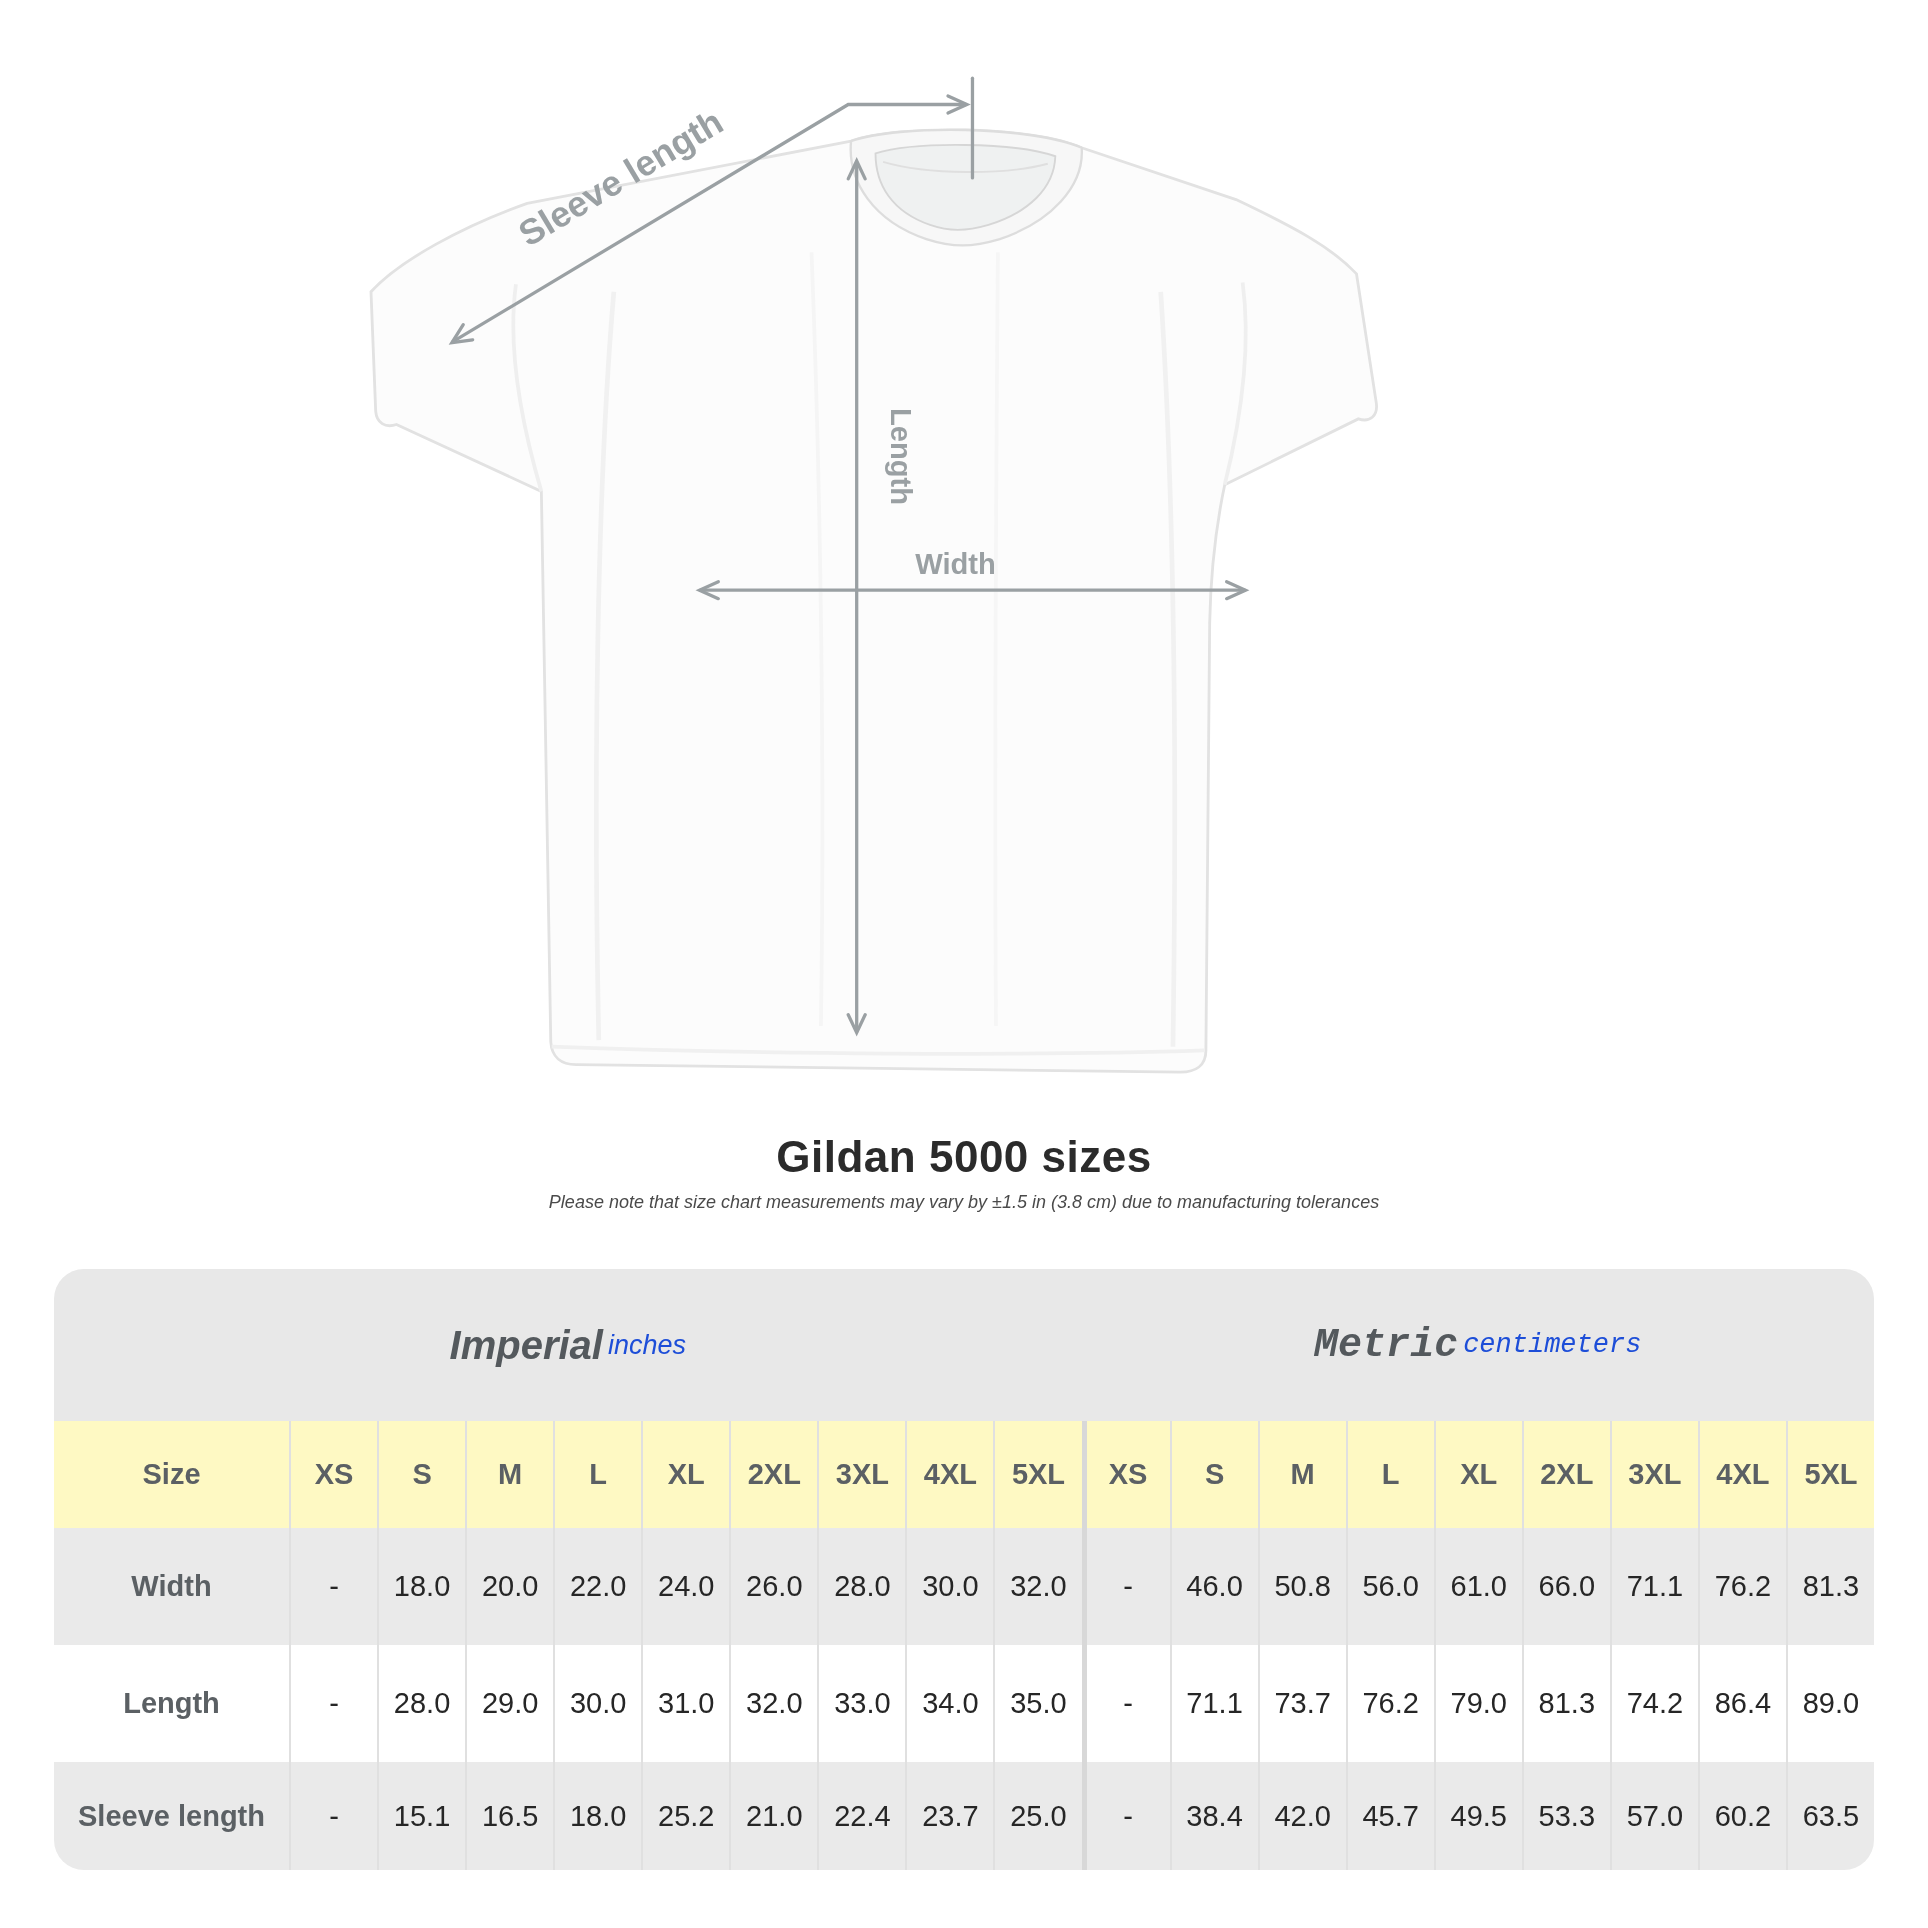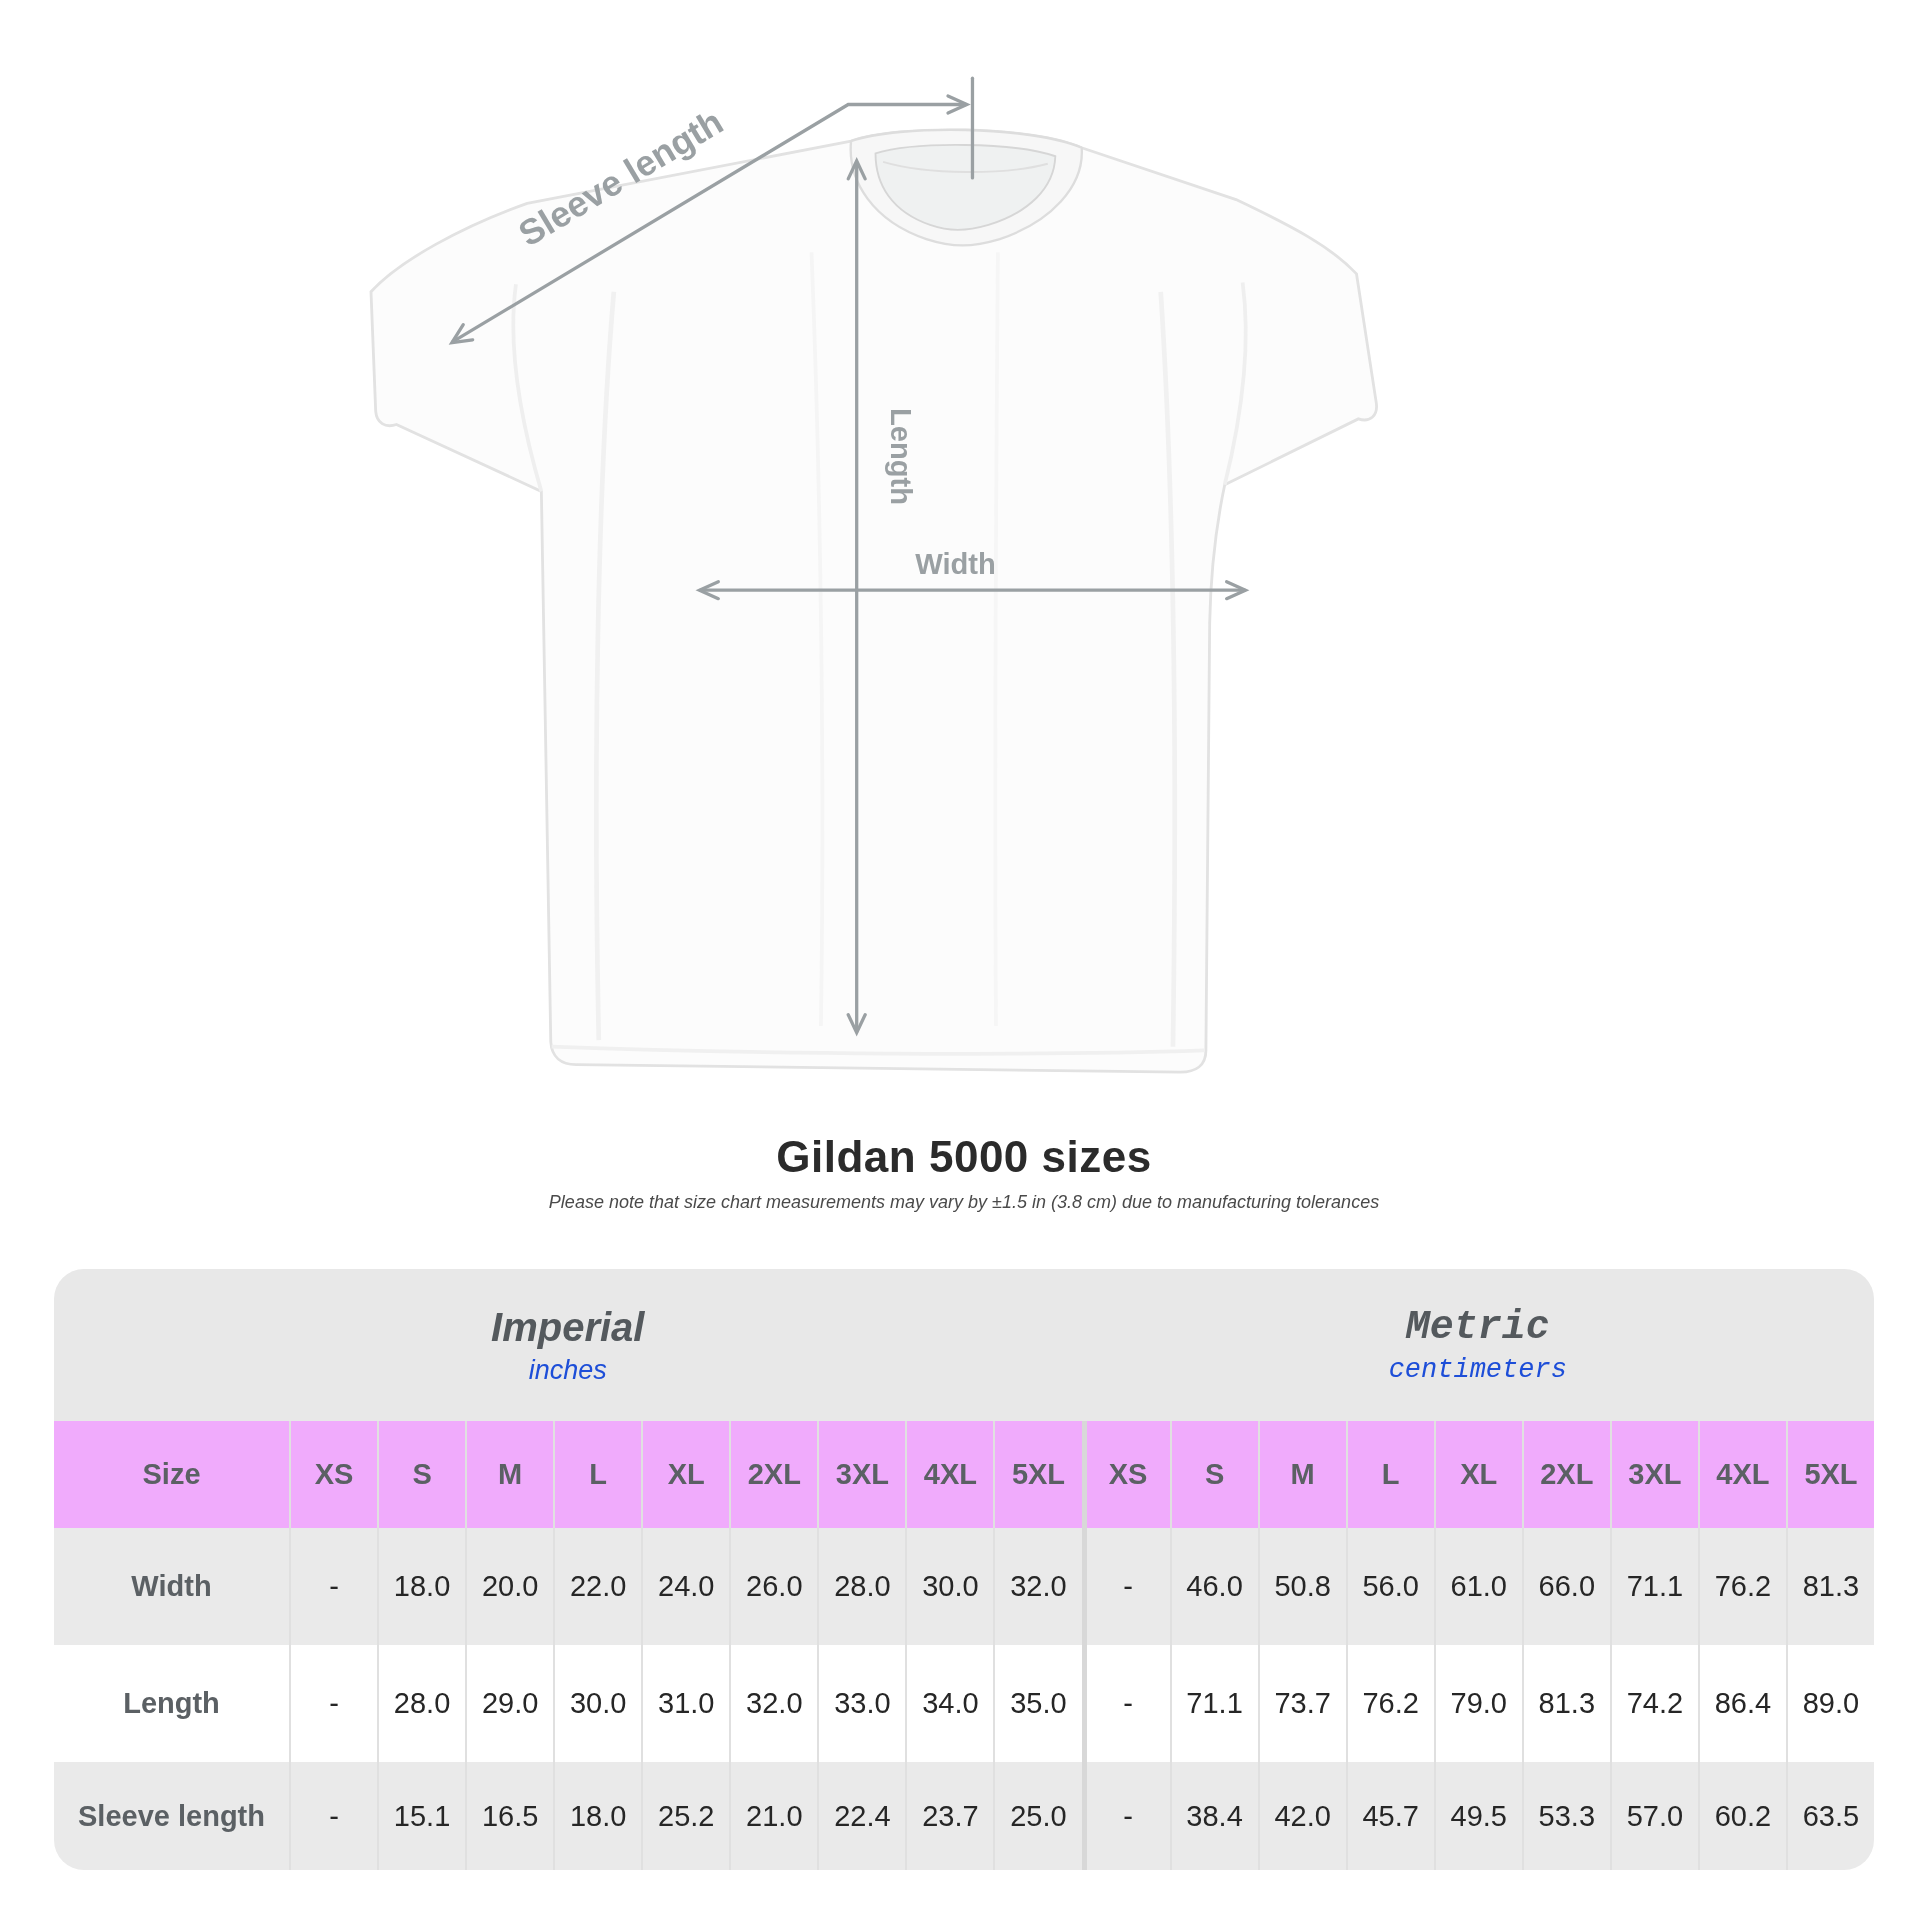--- a/index.html
+++ b/index.html
@@ -8,26 +8,26 @@
   .diagram{position:absolute;left:0;top:0;}
   .anno-label{font-family:"Liberation Sans",sans-serif;font-weight:700;fill:#9aa0a3;}
   .page-title{position:absolute;left:0;top:1132px;width:100%;text-align:center;
               font-size:44px;font-weight:700;color:#2b2b2b;letter-spacing:0.5px;}
   .page-subtitle{position:absolute;left:0;top:1192px;width:100%;text-align:center;
               font-size:18px;font-style:italic;color:#4a4a4a;}
   .size-table{position:absolute;left:54px;top:1269px;width:1820px;border-radius:30px;
               overflow:hidden;}
   .trow{display:grid;grid-template-columns:235px repeat(18,1fr);}
   .trow.band{height:152px;background:#e8e8e8;}
-  .trow.sizes{height:107px;background:#f0abfc;}
+  .trow.sizes{height:107px;background:#fef9c3;}
   .trow.data{height:117px;background:#ffffff;}
   .trow.data.shade{background:#eaeaea;}
   .trow.data.last{height:108px;}
   .cell{display:flex;align-items:center;justify-content:center;box-sizing:border-box;}
-  .band-cell{flex-direction:column;gap:5px;}
+  .band-cell{flex-direction:row;gap:5px;}
   .band-cell.imperial{grid-column:1/11;}
   .band-cell.metric{grid-column:11/20;font-family:Liberation Mono, monospace;}
   .sec-name{font-size:40px;font-weight:700;font-style:italic;color:#54595d;}
   .sec-unit{font-size:27px;font-style:italic;color:#1d4ed8;}
   .rowlabel{font-weight:700;font-size:29px;color:#5b6064;}
   .val{font-size:29px;color:#262626;border-left:2.8px solid #e0e0e0;}
   .sizes .val{font-weight:700;color:#5b6064;}
   .val.sect{border-left:5.6px solid #d8d8d8;}
 </style>
 </head>

